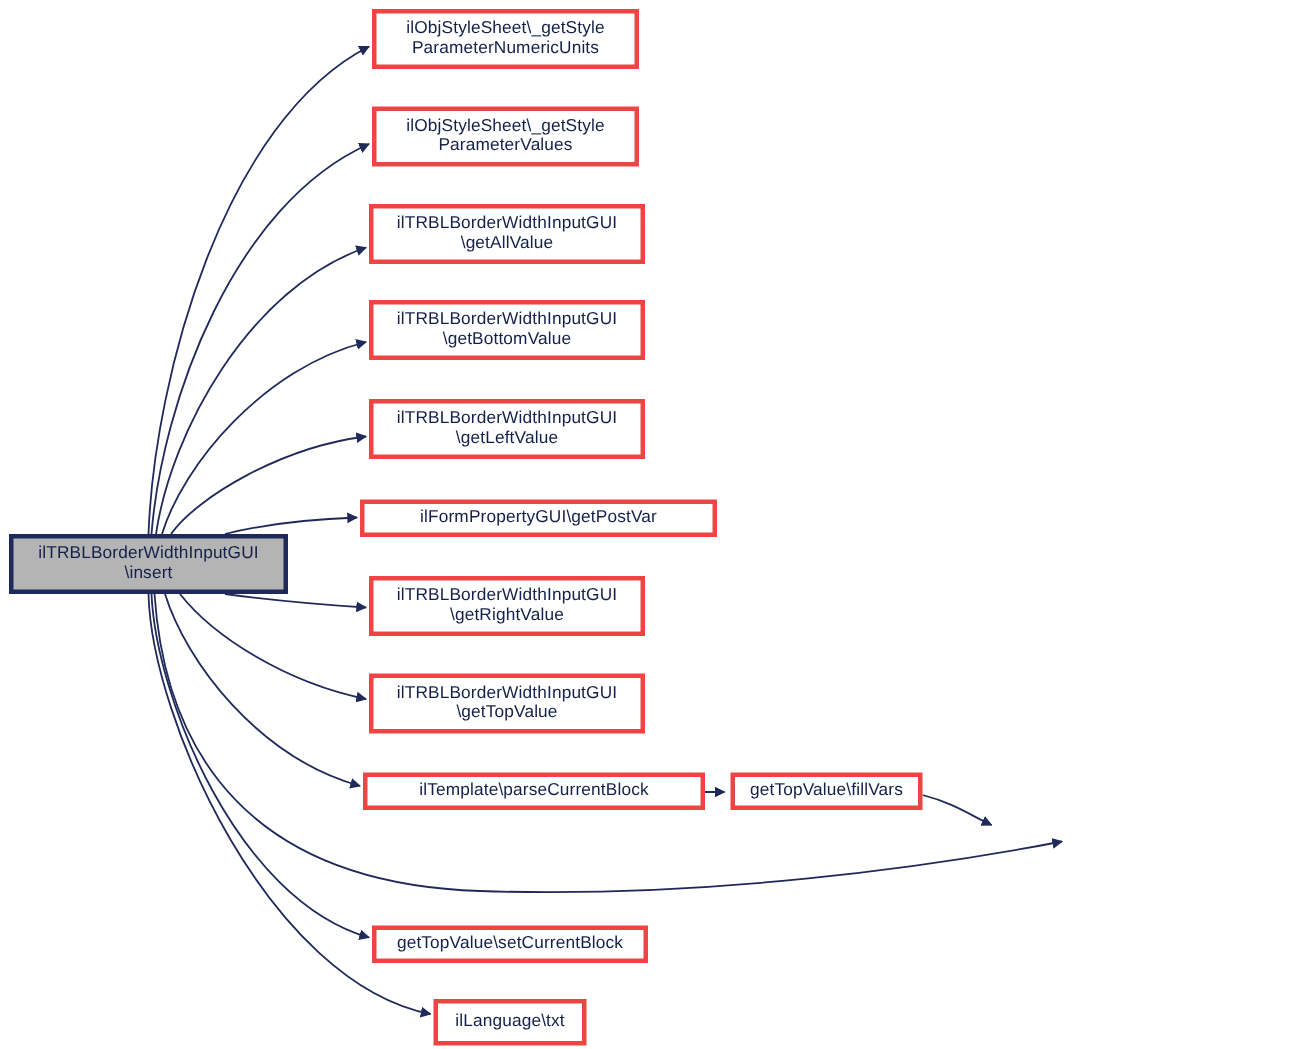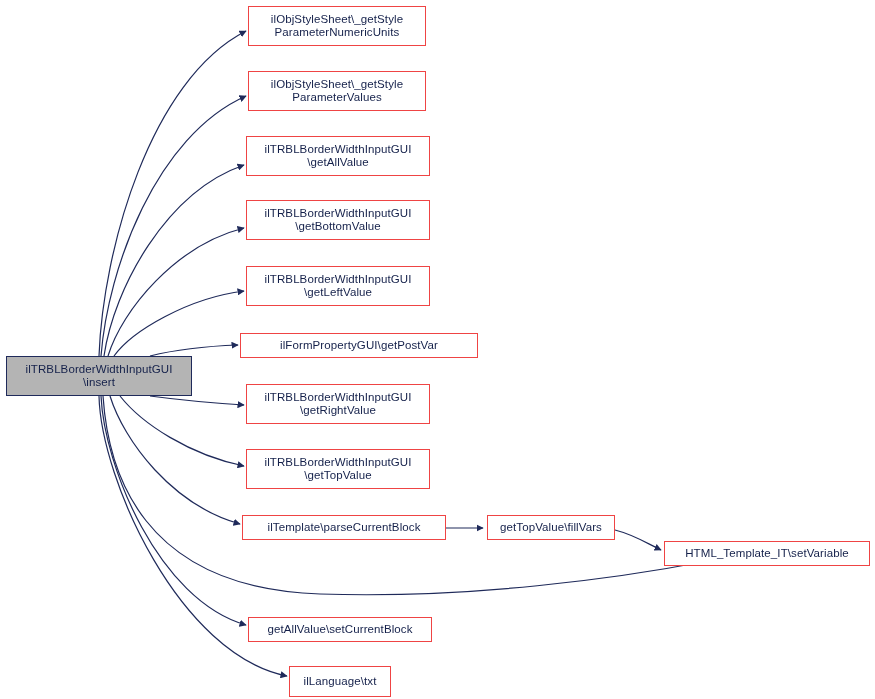--- a/index.html
+++ b/index.html
@@ -20,21 +20,21 @@
   #edges {
     position: absolute;
     left: 0;
     top: 0;
     width: 875px;
     height: 699px;
   }
   .node {
     position: absolute;
     box-sizing: border-box;
-    border: 1px solid #ef4444;
+    border: 3px solid #ef4444;
     background: #ffffff;
     color: #14204a;
     font-size: 11.5px;
     line-height: 13.5px;
     text-align: center;
     display: flex;
     align-items: center;
     justify-content: center;
     white-space: pre-line;
     letter-spacing: 0.1px;
@@ -91,22 +91,21 @@
 \getLeftValue</div>
 
   <div class="node" style="left:240px; top:333px; width:238px; height:25px;">ilFormPropertyGUI\getPostVar</div>
 
   <div class="node" style="left:246px; top:384px; width:184px; height:40px;">ilTRBLBorderWidthInputGUI
 \getRightValue</div>
 
   <div class="node" style="left:246px; top:449px; width:184px; height:40px;">ilTRBLBorderWidthInputGUI
 \getTopValue</div>
 
-  <div class="node" style="left:242px; top:515px; width:204px; height:25px;">ilTemplate\parseCurrentBlock</div>
+  <div class="node" style="left:242px; top:515px; width:228px; height:25px;">ilTemplate\parseCurrentBlock</div>
 
   <div class="node" style="left:487px; top:515px; width:128px; height:25px;">getTopValue\fillVars</div>
 
-  <div class="node" style="left:664px; top:541px; width:206px; height:25px;">HTML_Template_IT\setVariable</div>
 
-  <div class="node" style="left:248px; top:617px; width:184px; height:25px;">getAllValue\setCurrentBlock</div>
+  <div class="node" style="left:248px; top:617px; width:184px; height:25px;">getTopValue\setCurrentBlock</div>
 
   <div class="node" style="left:289px; top:666px; width:102px; height:31px;">ilLanguage\txt</div>
 </div>
 
 </body></html>

